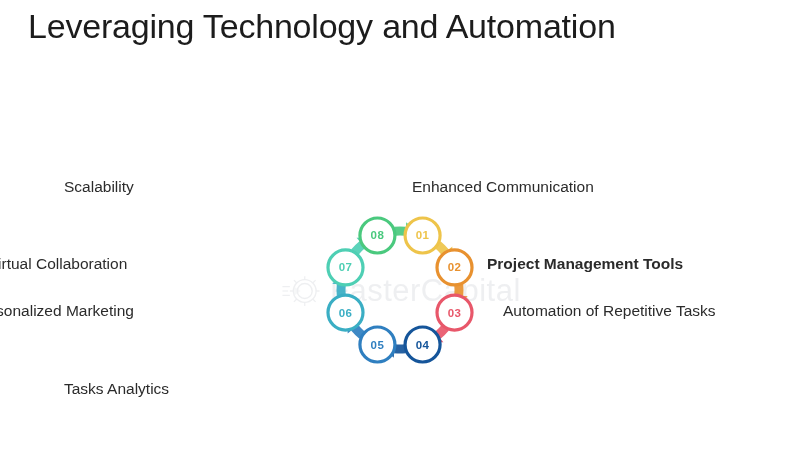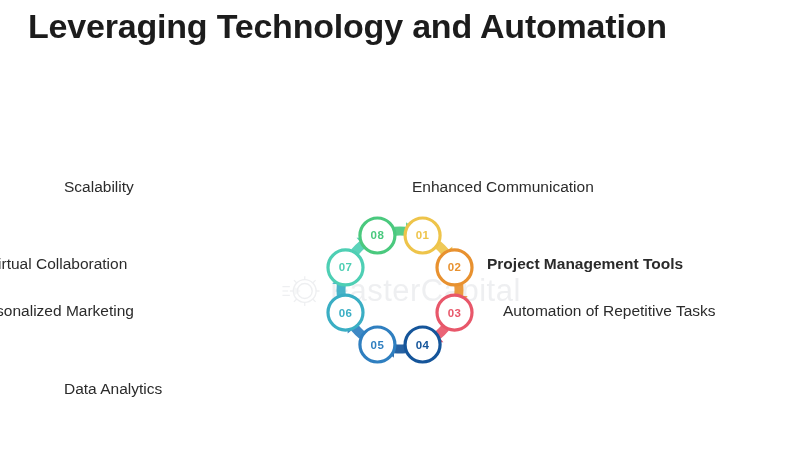--- a/index.html
+++ b/index.html
@@ -24,21 +24,21 @@
   }
 
   
   #page-title {
     position: absolute;
     left: 28px;
     top: 4px;
     font-size: 34px;
     line-height: 44px;
     color: #1c1c1c;
-    font-weight: 700;
+    font-weight: 400;
     letter-spacing: -0.2px;
     white-space: nowrap;
   }
 
   
   #watermark {
     position: absolute;
     left: 282px;
     top: 268px;
     width: 240px;
@@ -223,21 +223,21 @@
       </svg>
   </div>
 
   <div class="diagram-label label-right lbl-01">Enhanced Communication</div>
 
   <div class="diagram-label label-right lbl-02">Project Management Tools</div>
 
   <div class="diagram-label label-right lbl-03">Automation of Repetitive Tasks</div>
 
 
-  <div class="diagram-label label-left lbl-05">Data Analytics</div>
+  <div class="diagram-label label-left lbl-05">Tasks Analytics</div>
 
   <div class="diagram-label label-left lbl-06">Personalized Marketing</div>
 
   <div class="diagram-label label-left lbl-07">Virtual Collaboration</div>
 
   <div class="diagram-label label-left lbl-08">Scalability</div>
 
 </div>
 
 </body></html>

